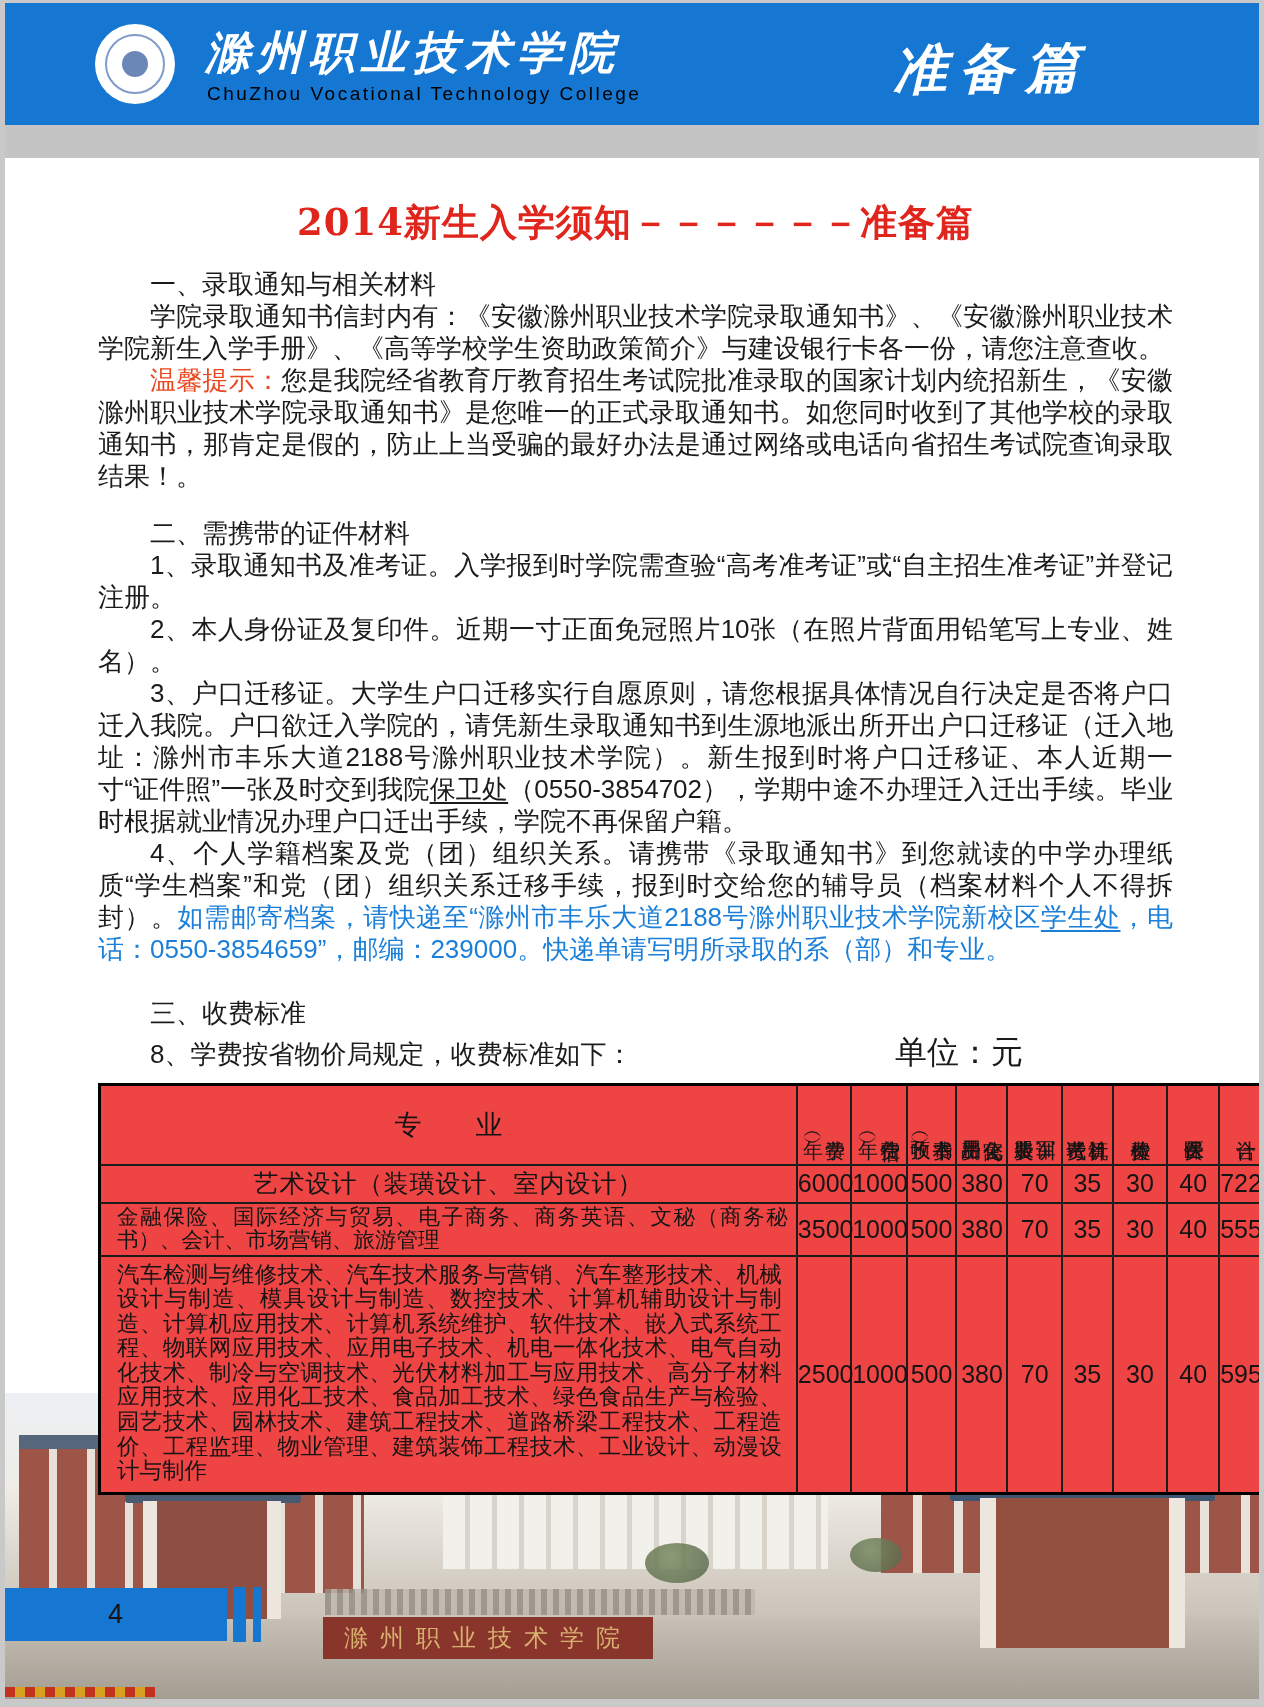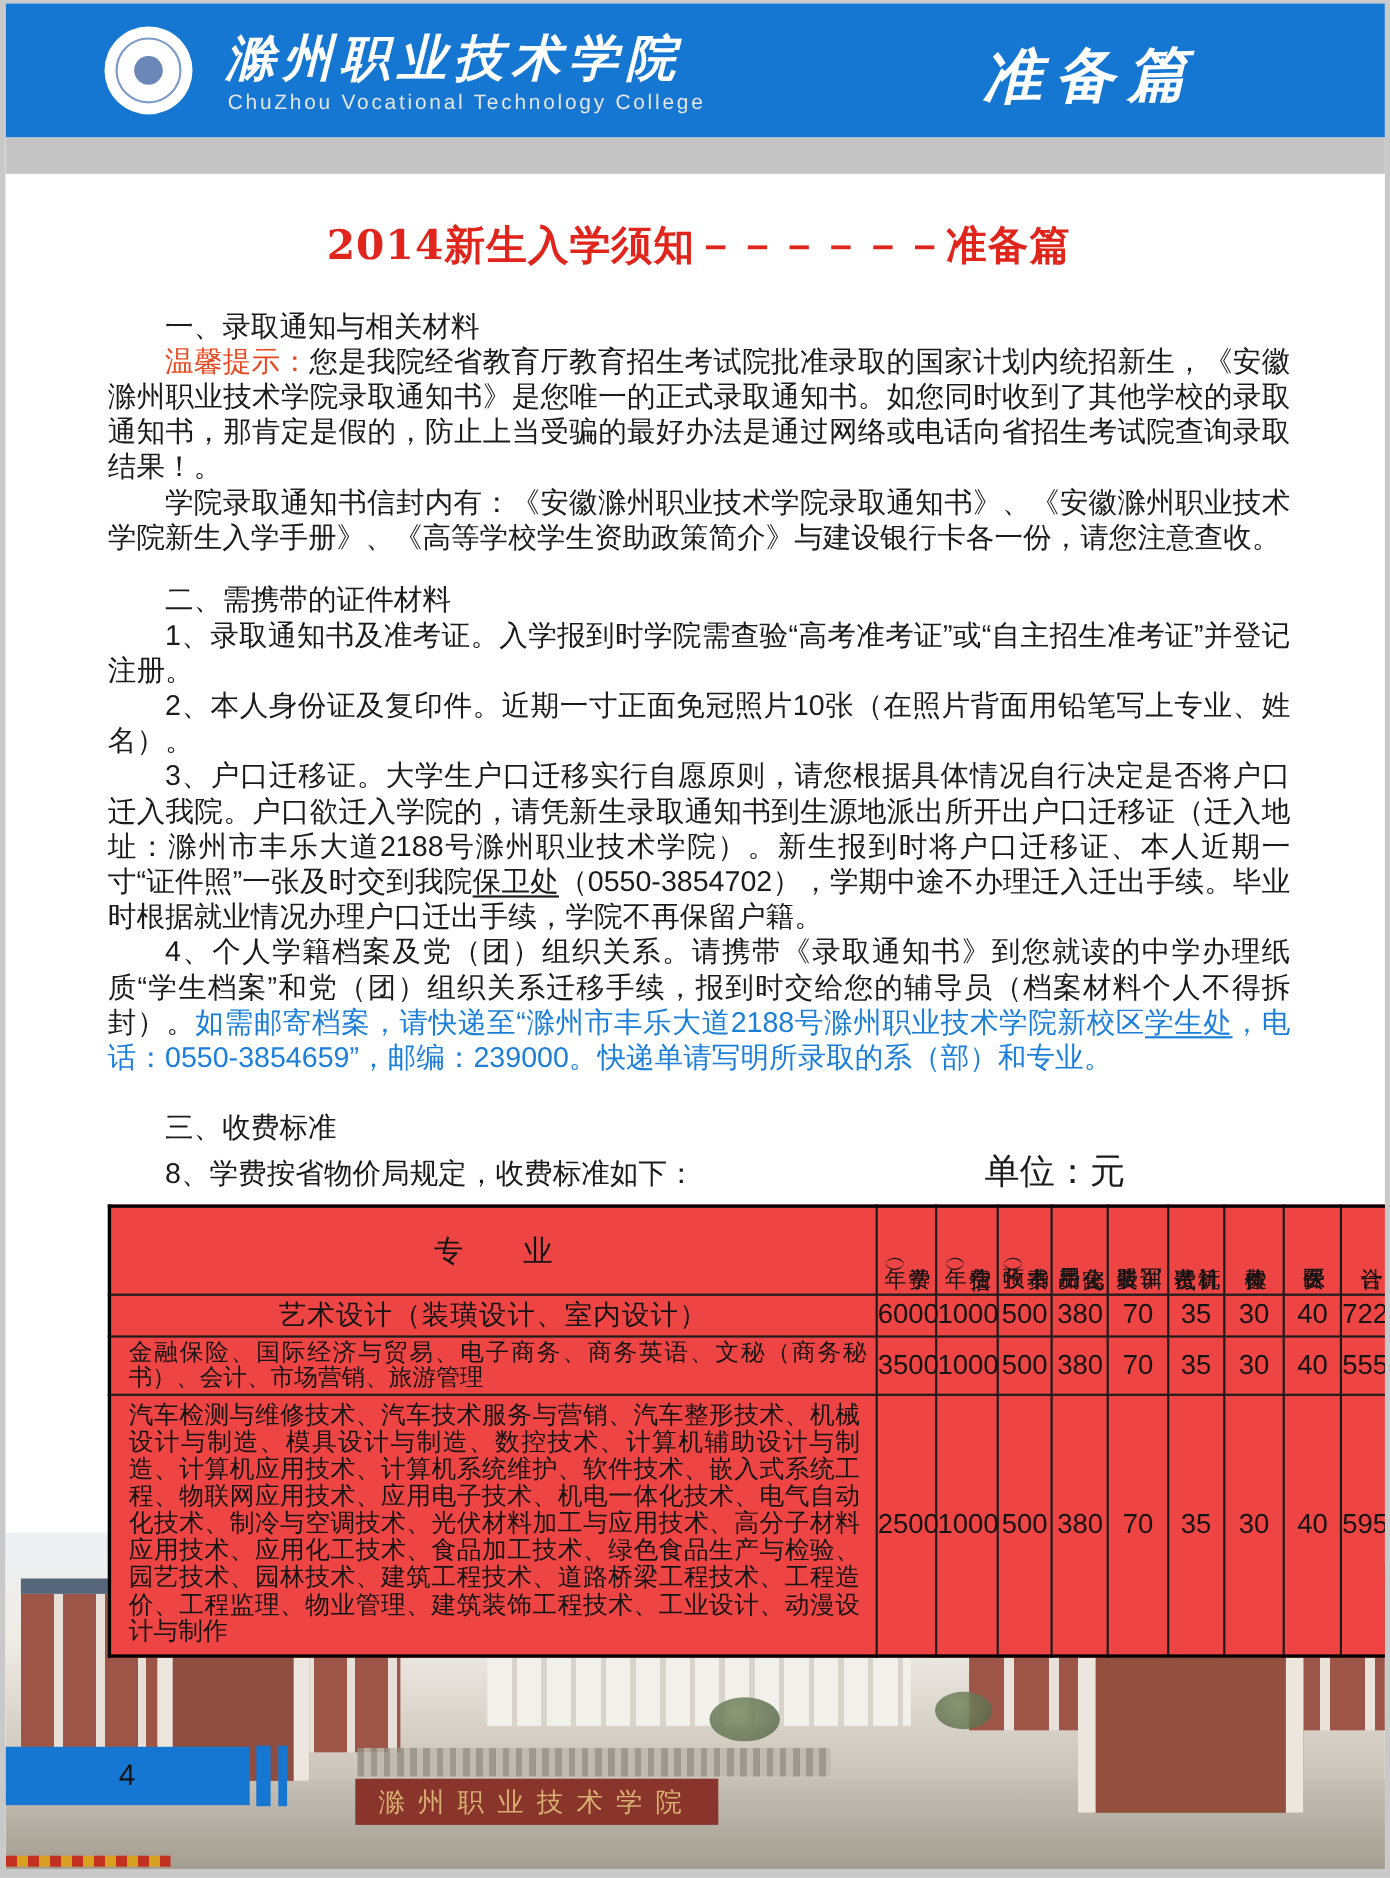--- a/index.html
+++ b/index.html
@@ -13,31 +13,31 @@
   .header { position:relative; height:122px; background:#1577d2; z-index:2; }
   .logo { position:absolute; left:90px; top:21px; width:80px; height:80px; border-radius:50%;
           background:#fff; display:flex; align-items:center; justify-content:center; }
   .logo-ring { width:60px; height:60px; border-radius:50%; border:2px solid #7f9bc8;
                display:flex; align-items:center; justify-content:center; }
   .logo-core { width:26px; height:26px; border-radius:50%; background:#6b87b8;
                display:flex; align-items:center; justify-content:center; color:#fff; font-size:14px; }
   .college-cn { position:absolute; left:200px; top:20px; color:#fff; font-size:45px; font-weight:bold;
                 letter-spacing:7px; font-family:"DejaVu Serif","Liberation Serif",serif;
                 font-style:italic; white-space:nowrap; }
-  .college-en { position:absolute; left:202px; top:80px; color:#e5e5e5; font-size:19px; letter-spacing:2.5px; white-space:nowrap; }
+  .college-en { position:absolute; left:202px; top:80px; color:#000000; font-size:19px; letter-spacing:2.5px; white-space:nowrap; }
   .badge { position:absolute; right:168px; top:30px; color:#fff; font-size:54px; font-weight:bold; font-style:italic;
            letter-spacing:12px; font-family:"DejaVu Serif","Liberation Serif",serif; transform:rotate(-1deg); white-space:nowrap; }
   .graybar { height:33px; background:#c4c4c4; position:relative; z-index:2; }
 
   
   .content { position:relative; z-index:2; padding:0 86px 0 93px; color:#1b1b1b; }
   .doc-title { margin-top:40px; text-align:center; color:#e0261c; font-size:37px; font-weight:bold;
                font-family:"DejaVu Serif","Liberation Serif",serif; letter-spacing:1px; white-space:nowrap; }
   .content p { font-size:26px; line-height:32px; text-align:justify; text-indent:2em; }
-  .h1gap { margin-top:32px; }
+  .h1gap { margin-top:20px; }
   .h2gap { margin-top:25px; }
   .h3gap { margin-top:32px; }
   .tip   { color:#e8481f; }
   .blue  { color:#1b7fd9; }
   .u     { text-decoration:underline; text-underline-offset:4px; }
 
   .fee-intro-row { display:flex; align-items:baseline; justify-content:space-between; margin:2px 0 8px 0; }
   .fee-intro-row p { text-indent:2em; }
   .unit { font-size:32px; margin-right:150px; white-space:nowrap; }
 
@@ -127,22 +127,22 @@
       <div class="college-cn">滁州职业技术学院</div>
       <div class="college-en">ChuZhou Vocational Technology College</div>
       <div class="badge">准备篇</div>
     </header>
     <div class="graybar"></div>
 
     <main class="content">
       <h1 class="doc-title">2014新生入学须知－－－－－－准备篇</h1>
 
       <p class="h1gap">一、录取通知与相关材料</p>
+      <p>学院录取通知书信封内有：《安徽滁州职业技术学院录取通知书》、《安徽滁州职业技术学院新生入学手册》、《高等学校学生资助政策简介》与建设银行卡各一份，请您注意查收。</p>
       <p><span class="tip">温馨提示：</span><span>您是我院经省教育厅教育招生考试院批准录取的国家计划内统招新生，《安徽滁州职业技术学院录取通知书》是您唯一的正式录取通知书。如您同时收到了其他学校的录取通知书，那肯定是假的，防止上当受骗的最好办法是通过网络或电话向省招生考试院查询录取结果！。</span></p>
-      <p>学院录取通知书信封内有：《安徽滁州职业技术学院录取通知书》、《安徽滁州职业技术学院新生入学手册》、《高等学校学生资助政策简介》与建设银行卡各一份，请您注意查收。</p>
 
       <p class="h2gap">二、需携带的证件材料</p>
       <p>1、录取通知书及准考证。入学报到时学院需查验“高考准考证”或“自主招生准考证”并登记注册。</p>
       <p>2、本人身份证及复印件。近期一寸正面免冠照片10张（在照片背面用铅笔写上专业、姓名）。</p>
       <p><span>3、户口迁移证。大学生户口迁移实行自愿原则，请您根据具体情况自行决定是否将户口迁入我院。户口欲迁入学院的，请凭新生录取通知书到生源地派出所开出户口迁移证（迁入地址：滁州市丰乐大道2188号滁州职业技术学院）。新生报到时将户口迁移证、本人近期一寸“证件照”一张及时交到我院</span><span class="u">保卫处</span><span>（0550-3854702），学期中途不办理迁入迁出手续。毕业时根据就业情况办理户口迁出手续，学院不再保留户籍。</span></p>
       <p><span>4、个人学籍档案及党（团）组织关系。请携带《录取通知书》到您就读的中学办理纸质“学生档案”和党（团）组织关系迁移手续，报到时交给您的辅导员（档案材料个人不得拆封）。</span><span class="blue">如需邮寄档案，请快递至“滁州市丰乐大道2188号滁州职业技术学院新校区</span><span class="blue u">学生处</span><span class="blue">，电话：0550-3854659”，邮编：239000。快递单请写明所录取的系（部）和专业。</span></p>
 
       <p class="h3gap">三、收费标准</p>
       <div class="fee-intro-row">
         <p>8、学费按省物价局规定，收费标准如下：</p>

